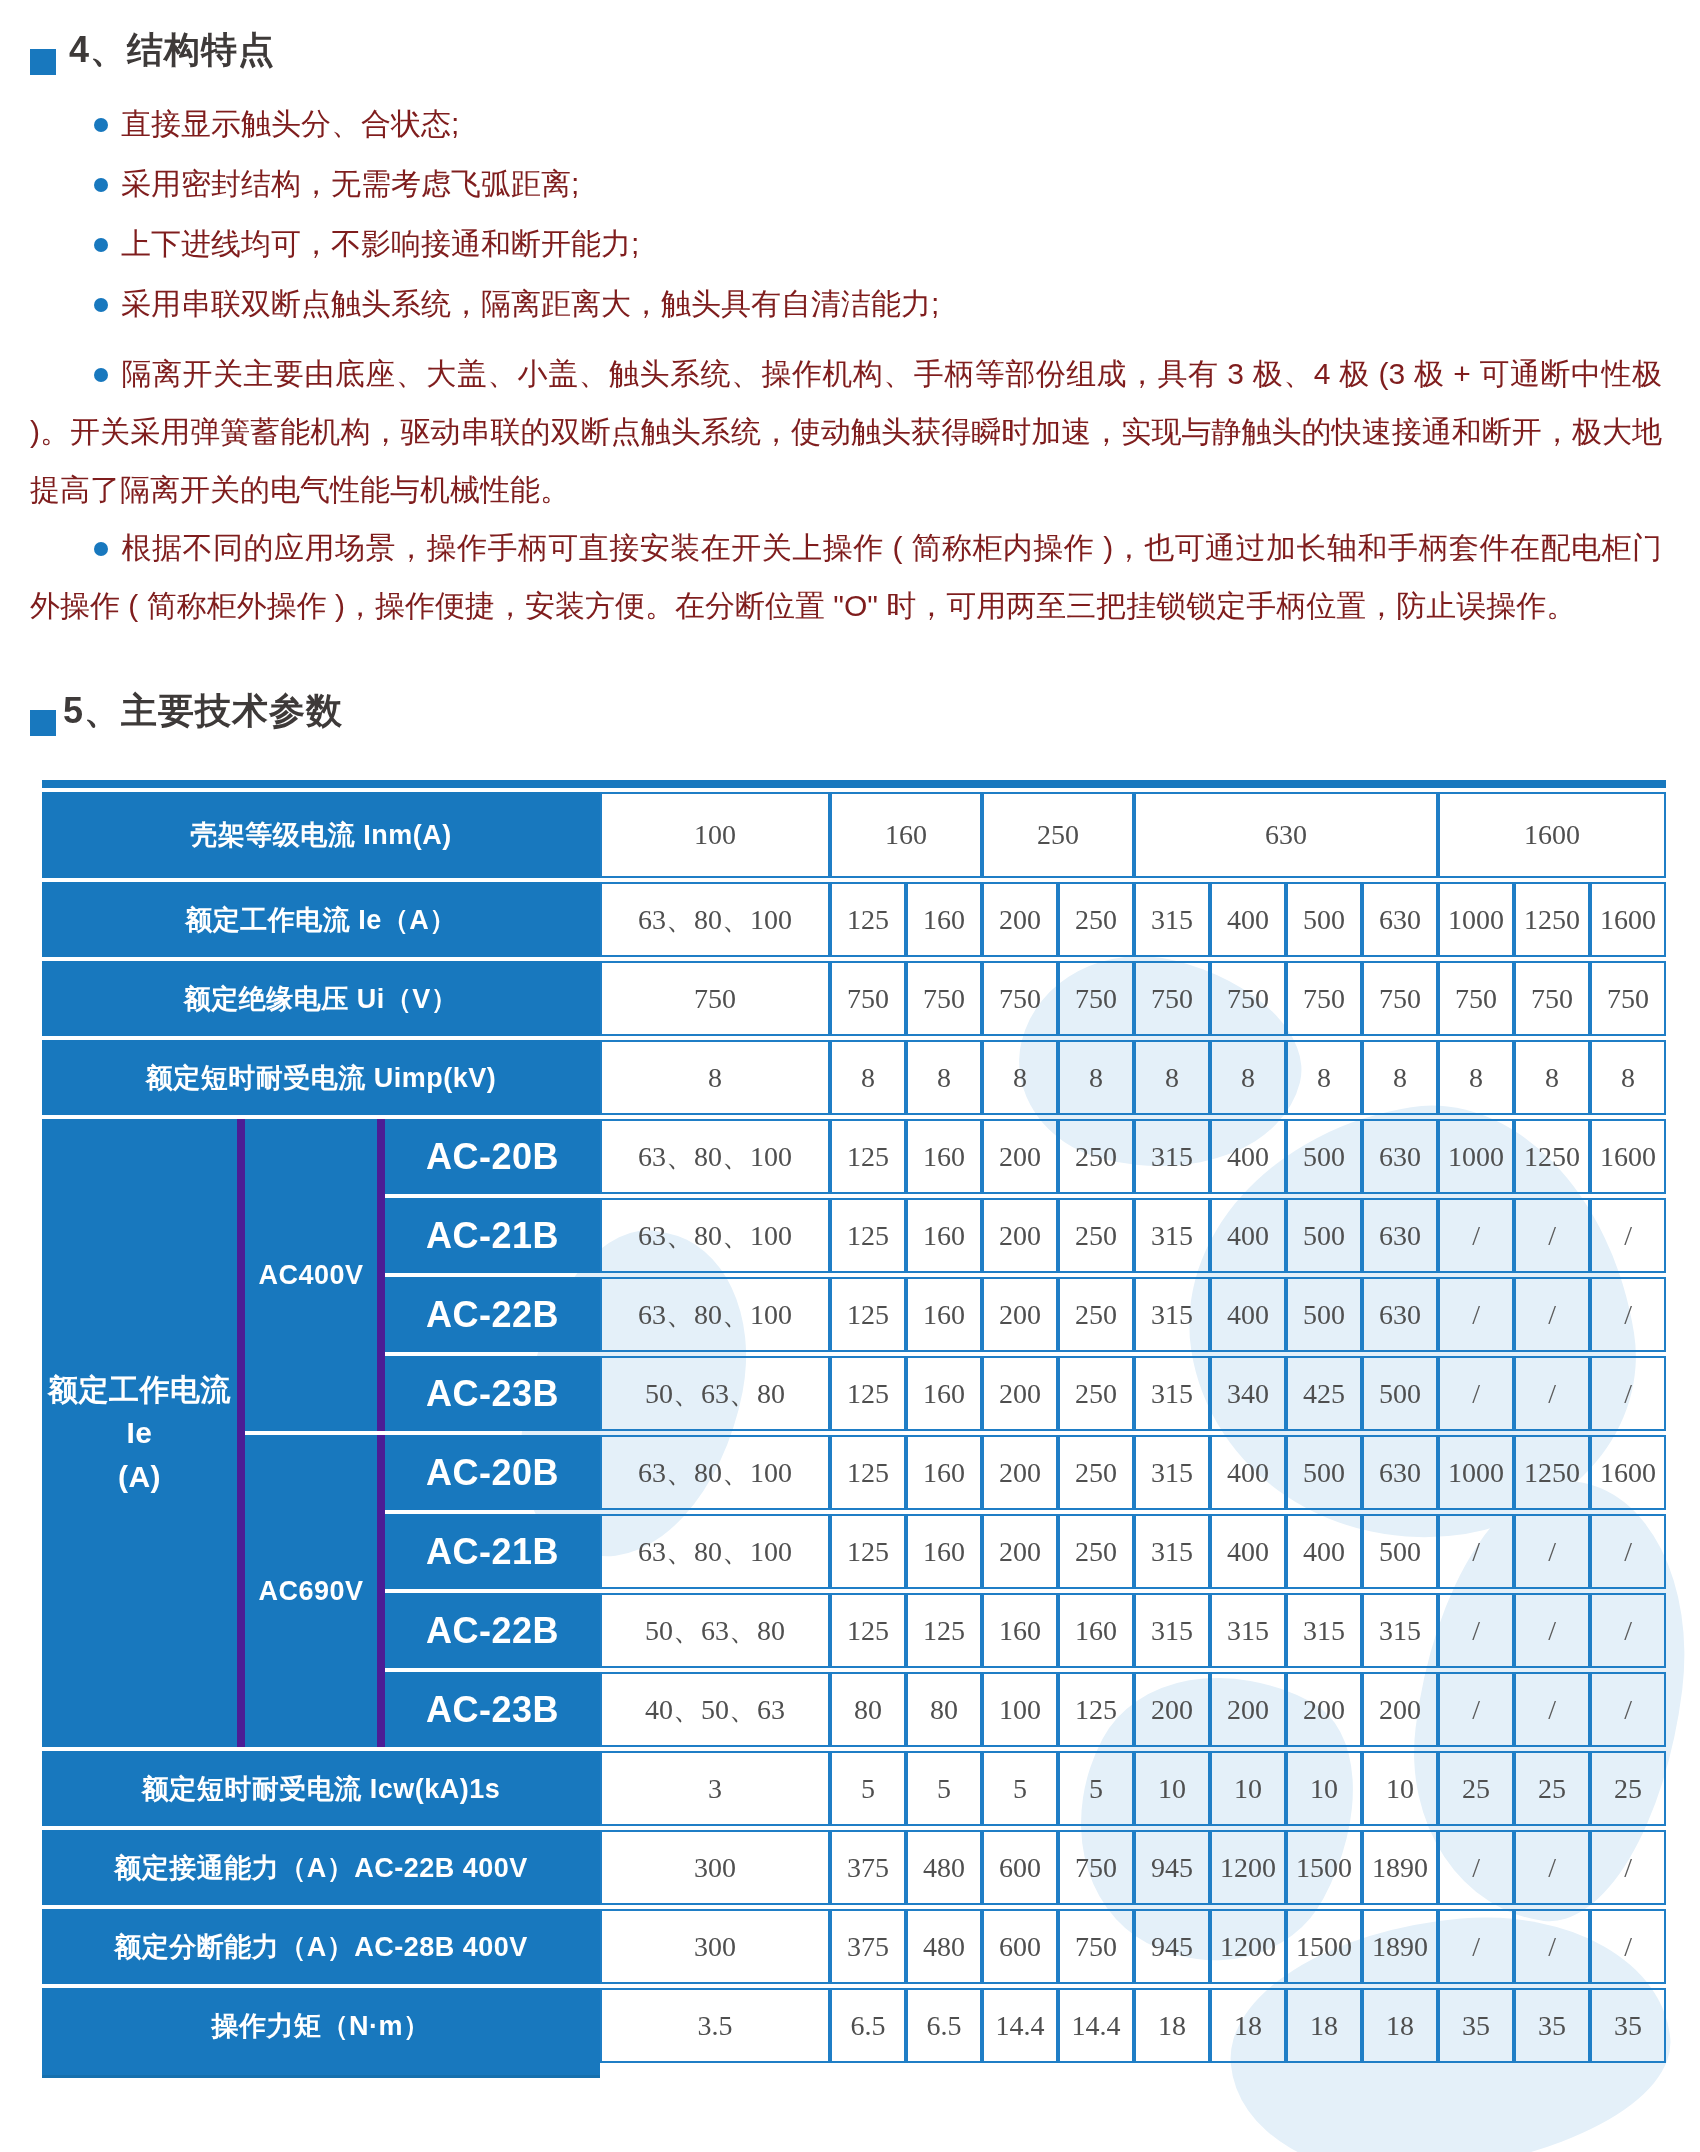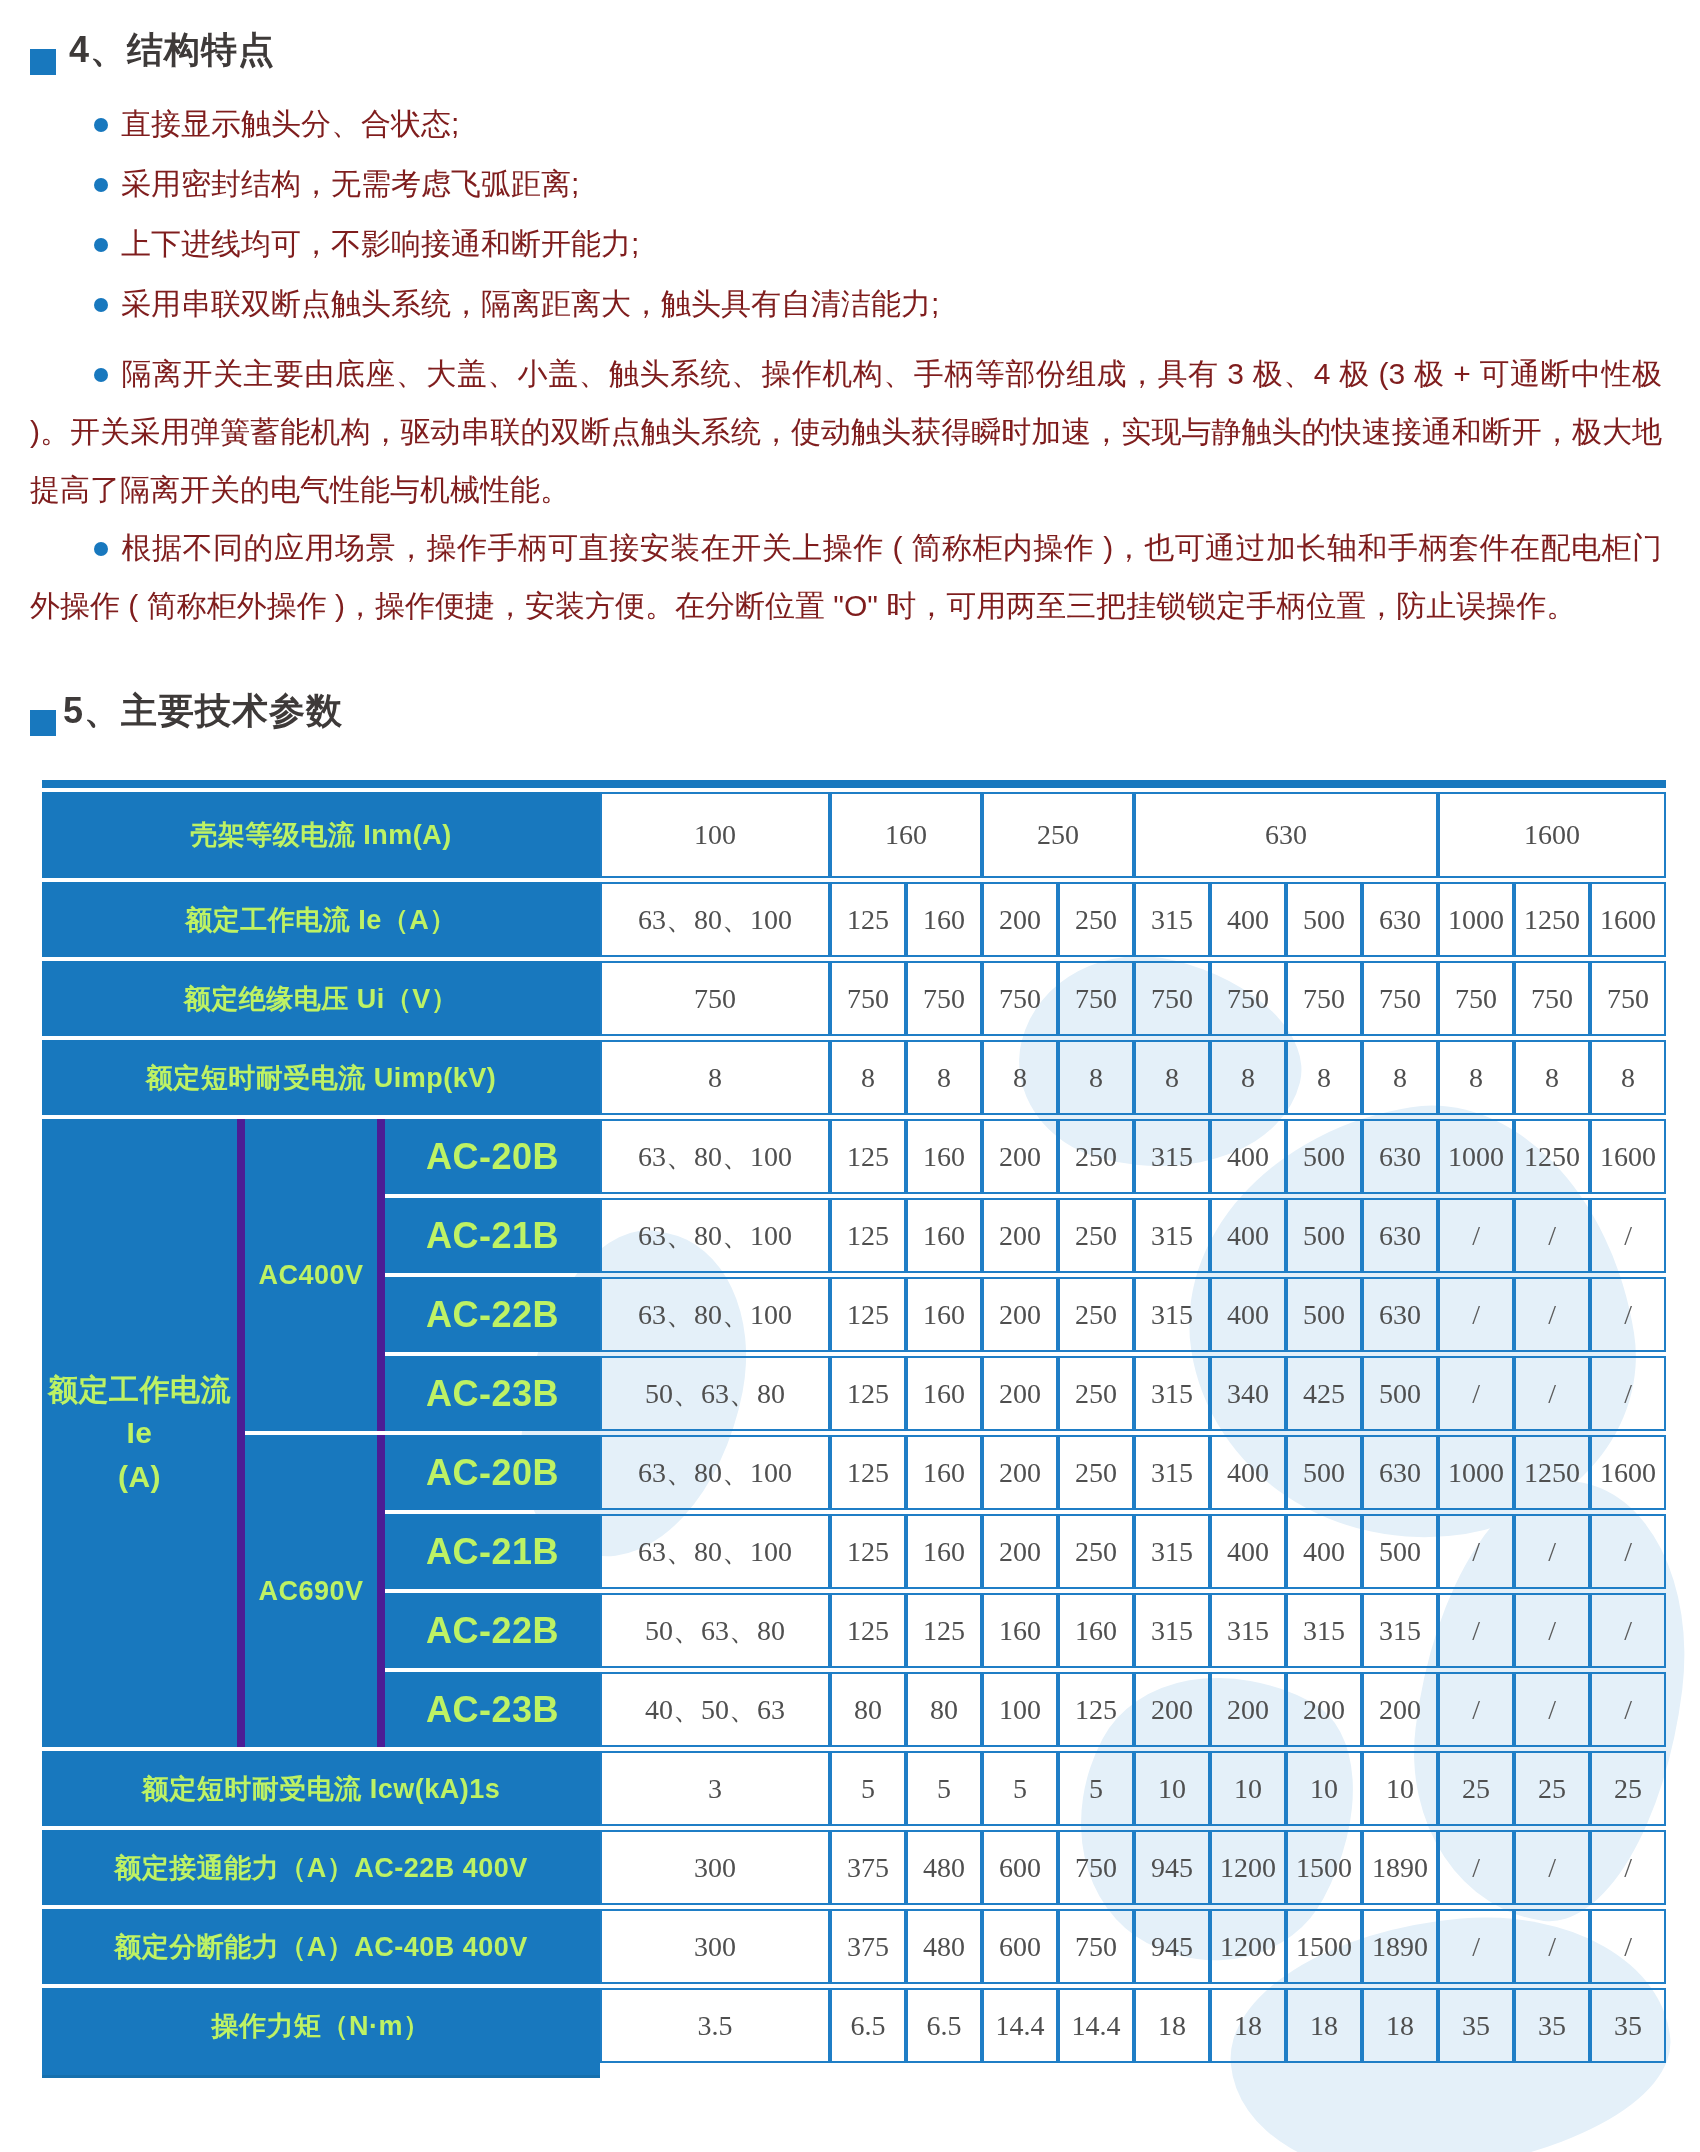--- a/index.html
+++ b/index.html
@@ -25,21 +25,21 @@
   .bullets{margin-top:30px;}
   p.bullet{margin:0;font-size:30px;color:#7f1d1d;text-indent:64px;text-align:justify;line-height:58px;}
   p.bullet.short{line-height:37px;margin-bottom:23px;}
   .dot{display:inline-block;width:14px;height:14px;border-radius:50%;background:#1878be;margin-right:13px;vertical-align:2px;}
 
   
   .table-wrap{position:relative;margin:44px 0 0 12px;width:1624px;border-top:8px solid #1878be;}
   table.spec{border-collapse:separate;border-spacing:0 4px;width:1624px;table-layout:fixed;}
   table.spec td{box-sizing:border-box;text-align:center;vertical-align:middle;height:75px;padding:0 3px;overflow:hidden;}
   table.spec tr.tall td{height:86px;}
-  td.lbl{background:#1878be;color:#bef264;font-weight:bold;font-size:27px;letter-spacing:0.5px;}
+  td.lbl{background:#1878be;color:#ffffff;font-weight:bold;font-size:27px;letter-spacing:0.5px;}
   td.lbl.sep{border-right:8px solid #4c1d95;}
   td.lbl.group{white-space:pre-line;line-height:1.45;font-size:30px;}
   td.lbl.inner{font-size:36px;margin-left:6px;}
   td.data{border:2px solid #1f7ec6;background:transparent;
           font-family:"Liberation Serif","DejaVu Serif",serif;font-weight:normal;
           font-size:28px;color:#4f4f4f;}
   td.data.slash{color:#5a5a5a;}
   .bottom-bar{width:558px;height:12px;background:#1878be;margin-top:-4px;border-bottom:3px solid #1670ae;position:relative;z-index:1;}
 </style>
 </head>
@@ -297,21 +297,21 @@
               <td class="data">750</td>
               <td class="data">945</td>
               <td class="data">1200</td>
               <td class="data">1500</td>
               <td class="data">1890</td>
               <td class="data slash">/</td>
               <td class="data slash">/</td>
               <td class="data slash">/</td>
             </tr>
             <tr>
-              <td class="lbl" colspan="3">额定分断能力（A）AC-40B 400V</td>
+              <td class="lbl" colspan="3">额定分断能力（A）AC-28B 400V</td>
               <td class="data">300</td>
               <td class="data">375</td>
               <td class="data">480</td>
               <td class="data">600</td>
               <td class="data">750</td>
               <td class="data">945</td>
               <td class="data">1200</td>
               <td class="data">1500</td>
               <td class="data">1890</td>
               <td class="data slash">/</td>

